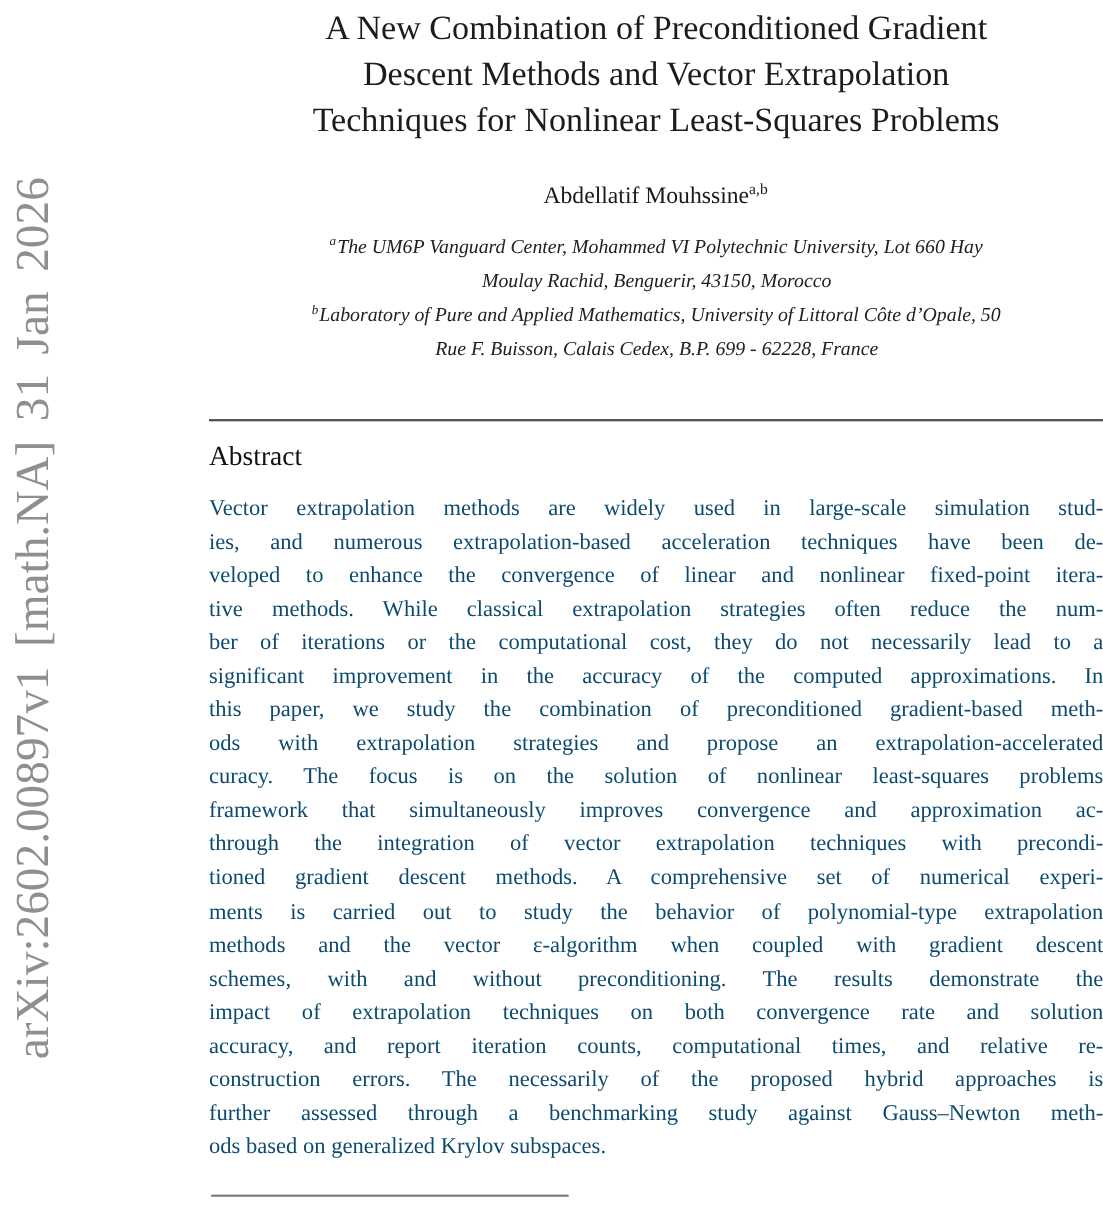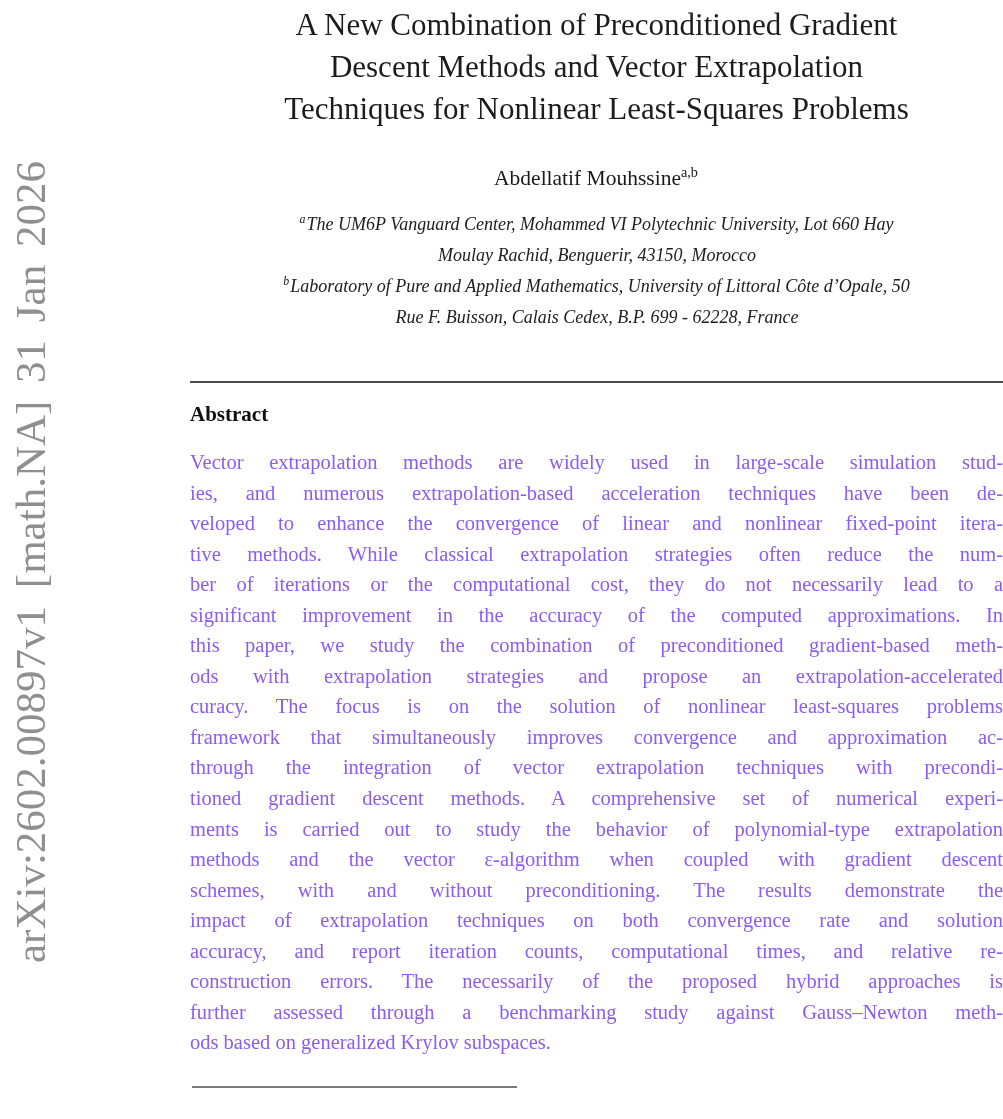--- a/index.html
+++ b/index.html
@@ -69,31 +69,31 @@
     position: absolute;
     top: 381px;
     left: 0;
     width: 100%;
     border-top: 2px solid #4a4a4a;
   }
   .abs-heading {
     position: absolute;
     top: 402px;
     left: 0;
-    font-weight: bold;
-    font-size: 21px;
+    font-weight: normal;
+    font-size: 25px;
     color: #101010;
   }
   .abs-body {
     position: absolute;
     top: 447px;
     left: 0;
     width: 100%;
     font-size: 20.5px;
-    color: #8b5cf6;
+    color: #0c4a6e;
   }
   .jline {
     height: 30.55px;
     line-height: 30.55px;
     text-align: justify;
     text-align-last: justify;
     overflow: hidden;
   }
   .jline.last { text-align-last: left; }
   .footrule {

